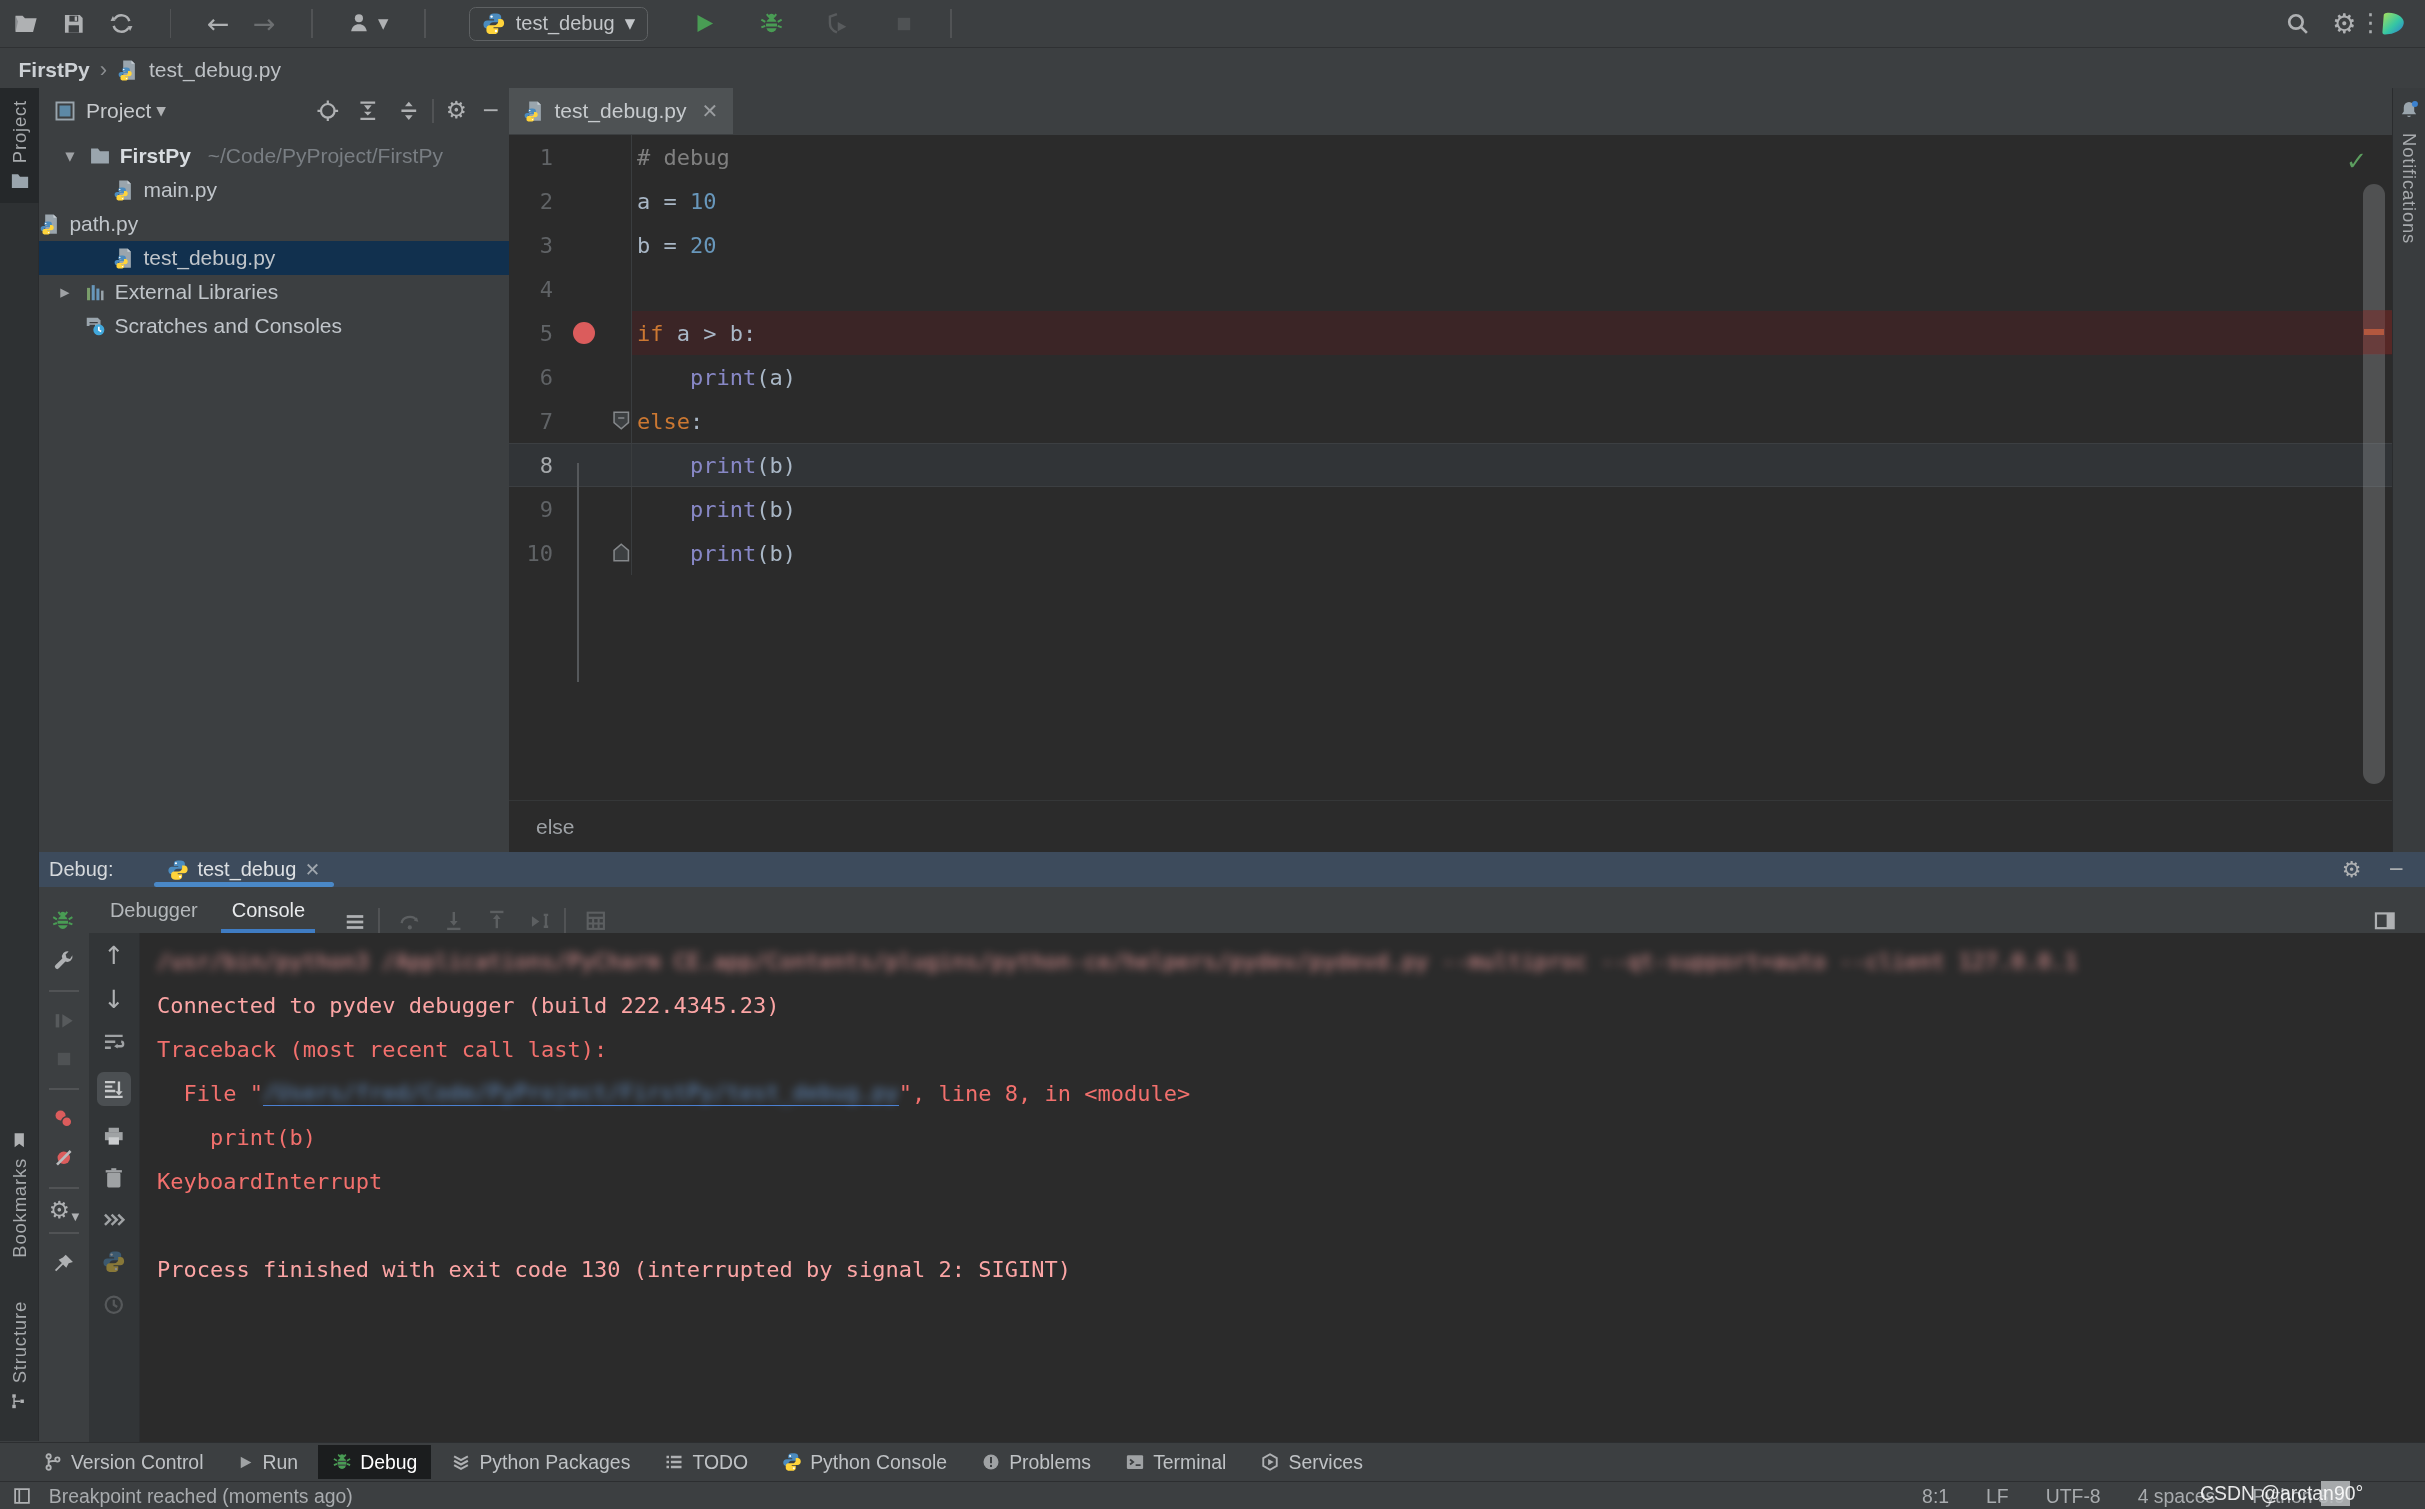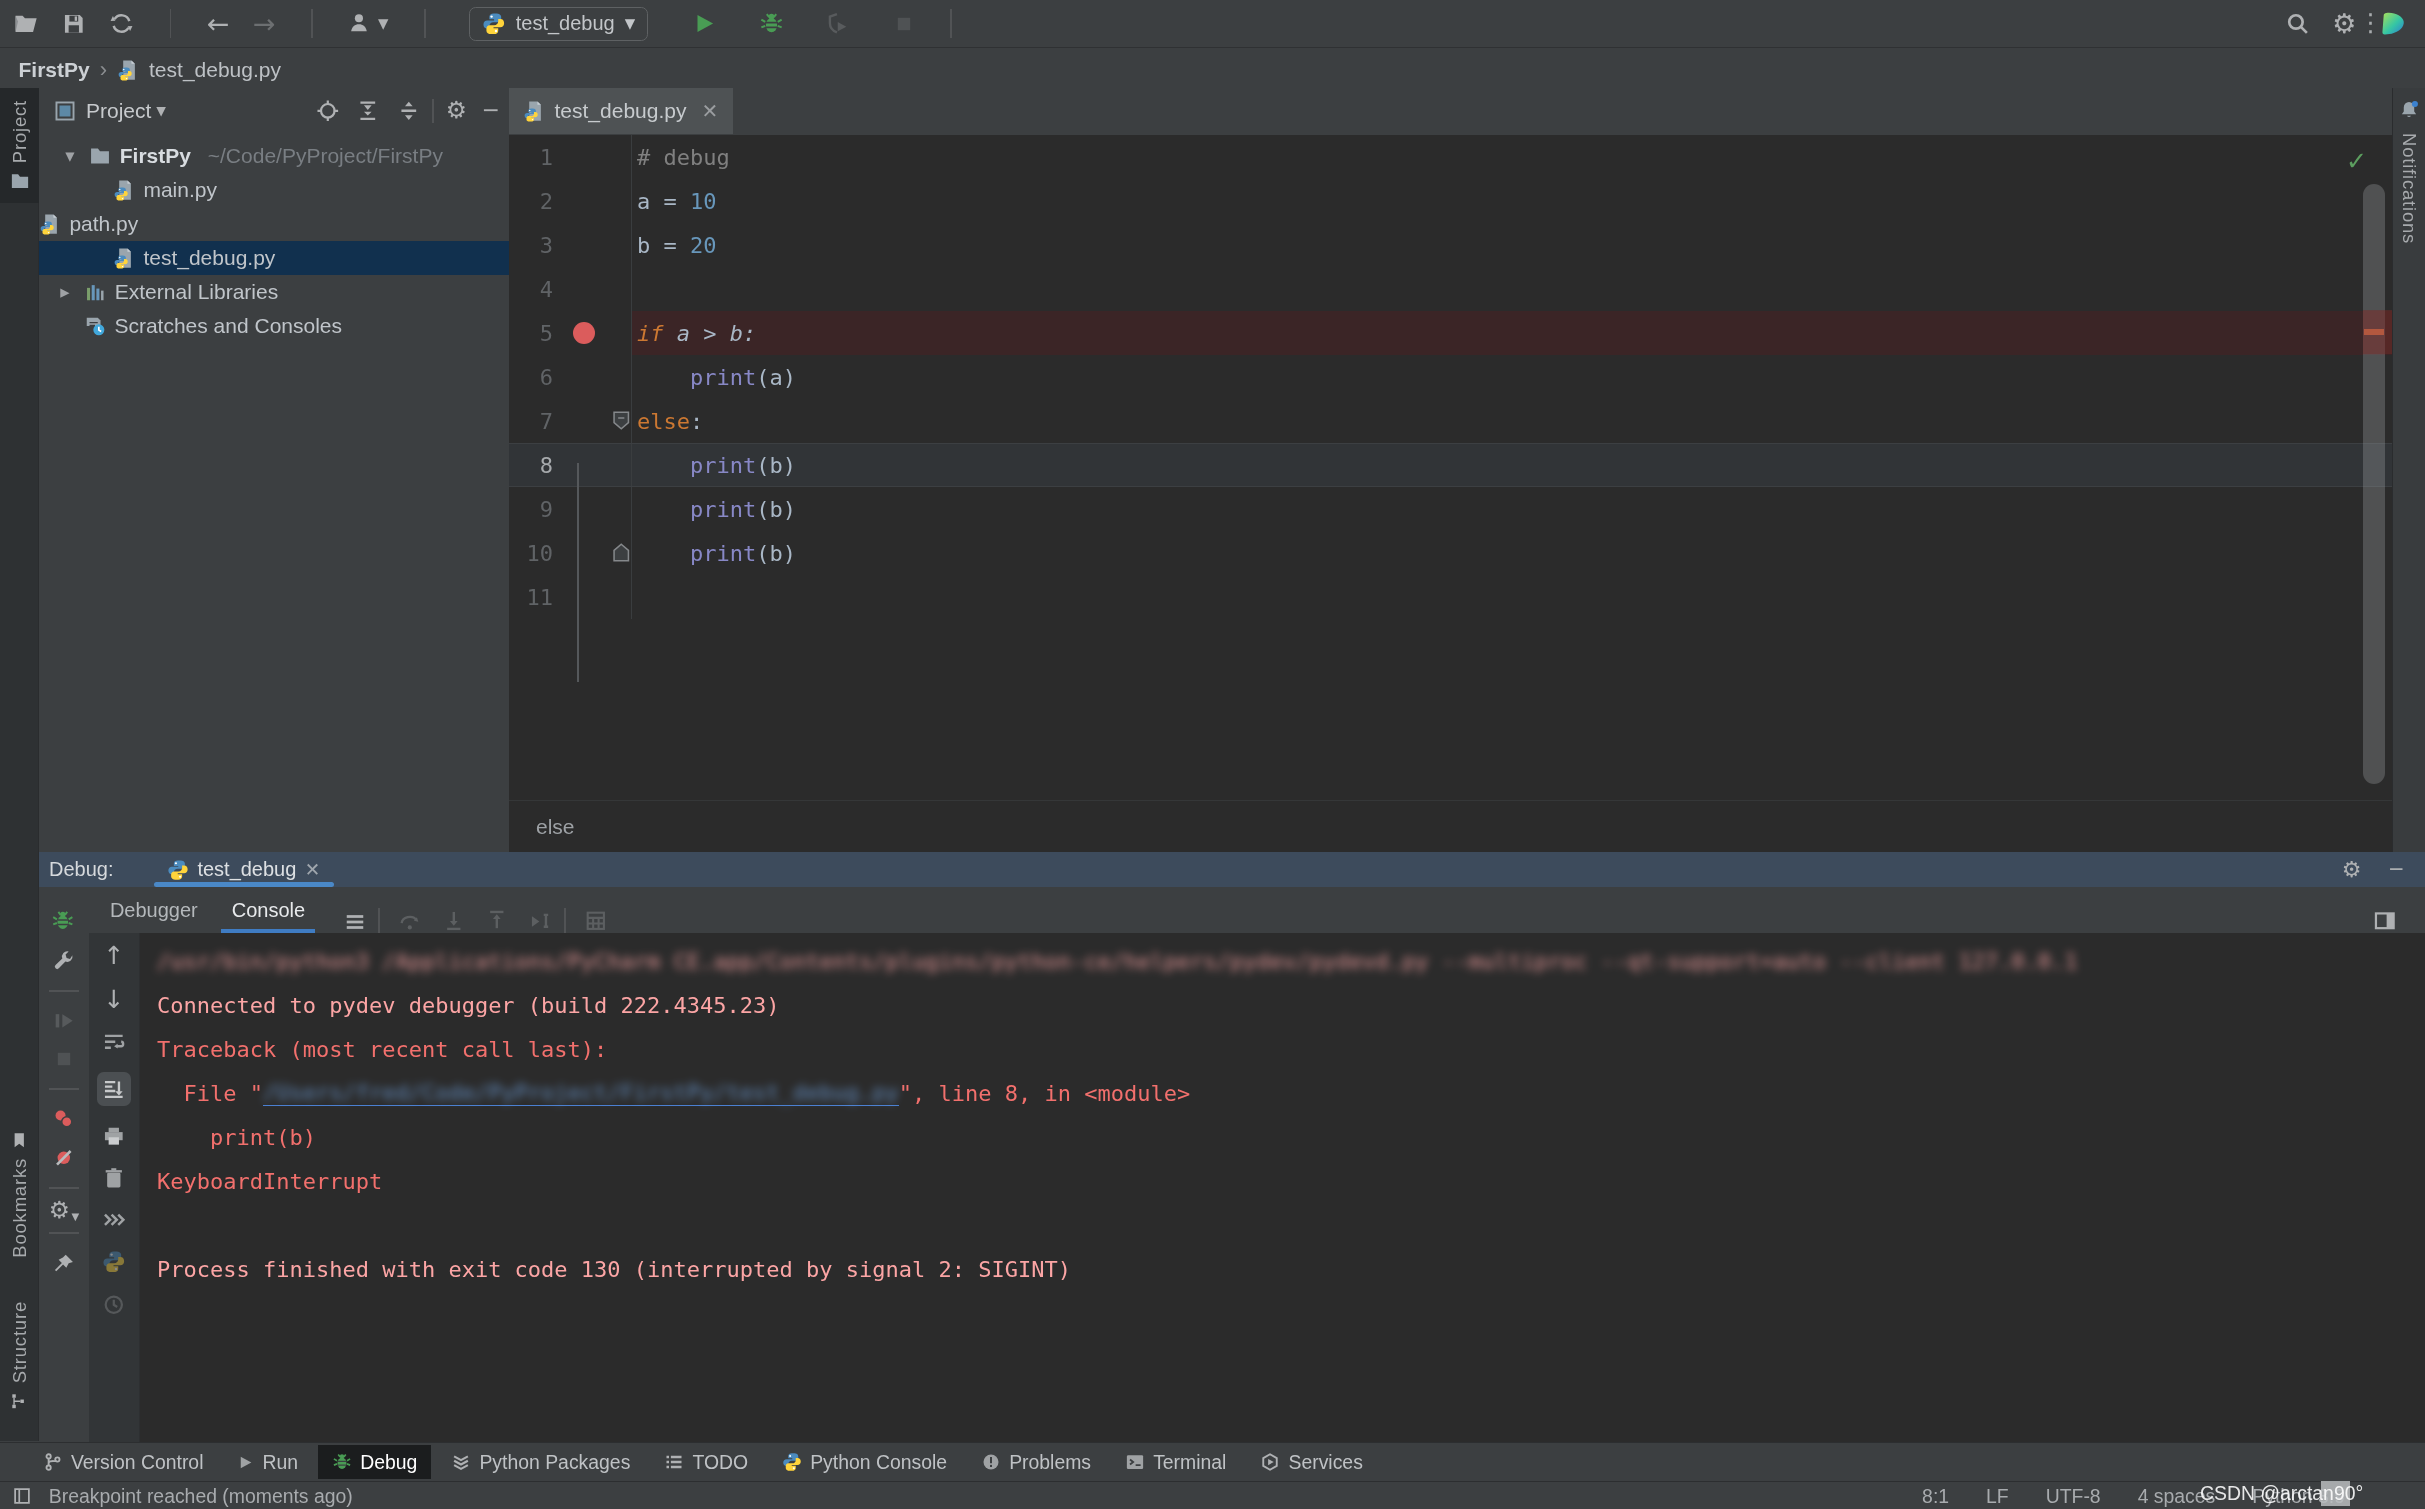--- a/index.html
+++ b/index.html
@@ -60,21 +60,21 @@
   .etab{height:46px;display:flex;align-items:center;gap:10px;background:#4e5254;padding:0 15px 0 13.5px;font-size:21px;color:#c7cbce;}
   .etab .close{color:#9a9da0;font-size:20px;margin-left:5px;}
   #tab-kebab{position:absolute;right:42px;top:8.4px;font-size:25px;color:#a7aaad;}
 
   
   #editor{left:509px;top:135px;width:1883px;height:665px;background:var(--editor);font-family:"DejaVu Sans Mono",monospace;font-size:22px;}
   .cline{height:44px;display:flex;align-items:center;position:relative;}
   .lnum{width:44px;text-align:right;color:var(--lnum);flex:0 0 auto;}
   .gut{width:79px;height:100%;flex:0 0 auto;position:relative;border-right:0.8px solid #3a3d3f;}
   .codewrap{flex:1;height:100%;display:flex;align-items:center;padding-left:5px;white-space:pre;}
-  .cline.bp .codewrap{background:var(--bp_line);font-style:italic;}
+  .cline.bp .codewrap{background:var(--bp_line);}
   .cline.caret{background:var(--caret_line);border-top:0.8px solid #3c3f42;border-bottom:0.8px solid #3c3f42;}
   .cline.caret .lnum{color:#a6a9ac;}
   .tok.cmt{color:var(--cmt);} .tok.kw{color:var(--kw);} .tok.num{color:var(--num);}
   .tok.fn{color:var(--fn);} .tok.plain{color:var(--code);}
   .bpdot{position:absolute;left:20px;top:11px;width:22px;height:22px;border-radius:50%;background:var(--breakpoint);}
   .foldmark{position:absolute;left:59px;top:11px;}
   #fold-guide{left:68px;top:328px;width:1.7px;height:219px;background:#55585b;position:absolute;margin-left:0;}
   #editor-inner{position:relative;height:100%;}
   #echeck{position:absolute;right:27px;top:8.4px;color:#5c9e5f;font-size:29px;font-weight:bold;}
   #escroll{position:absolute;right:6.7px;top:49px;width:22px;height:600px;border-radius:11.8px;background:rgba(164,168,172,.30);}
@@ -643,25 +643,20 @@
       <div class="cline">
           <span class="lnum">10</span>
           <span class="gut">
             <span class="foldmark"><svg width="18.5" height="21" viewBox="0 0 22 25">
                 <use href="#foldend"></use>
               </svg></span>
           </span>
           <span class="codewrap"><span class="tok plain">    </span><span class="tok fn">print</span><span class="tok plain">(b)</span></span>
         </div>
 
-      <div class="cline">
-          <span class="lnum">11</span>
-          <span class="gut"></span>
-          <span class="codewrap"></span>
-        </div>
 
       <div id="fold-guide"></div>
       <div id="echeck">✓</div>
       <div id="escroll"></div>
       <div id="estripe-bp"></div>
       <div id="estripe-dash"></div>
     </div>
   </div>
 
   <div id="ebc" class="abs">

